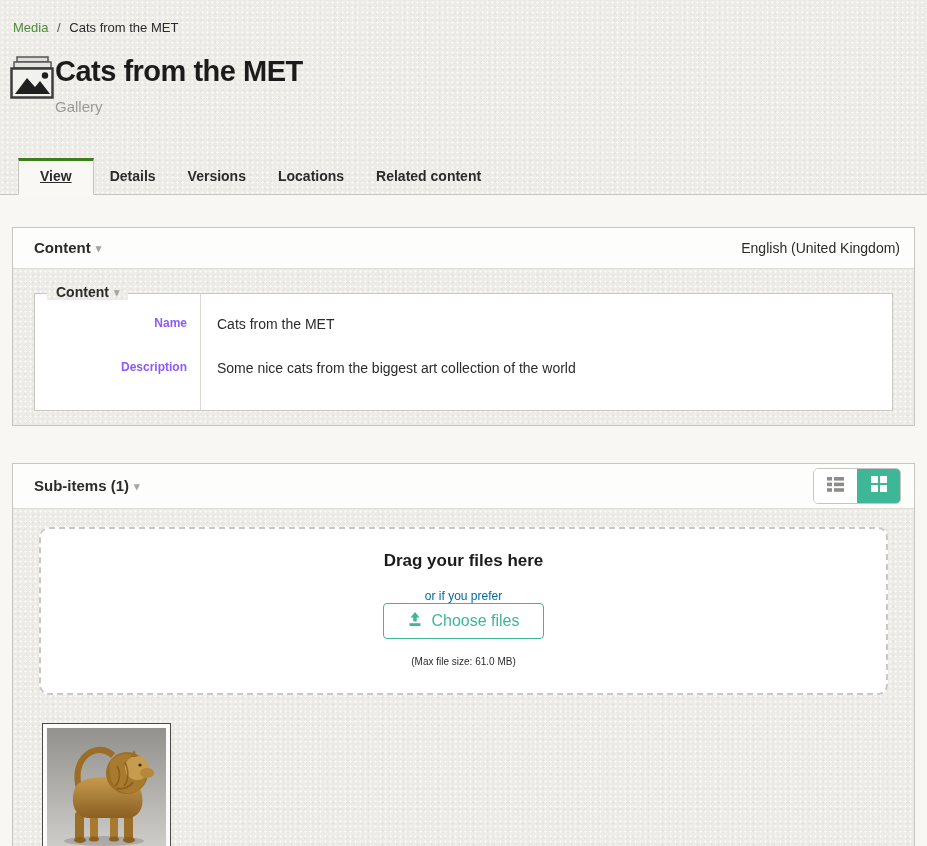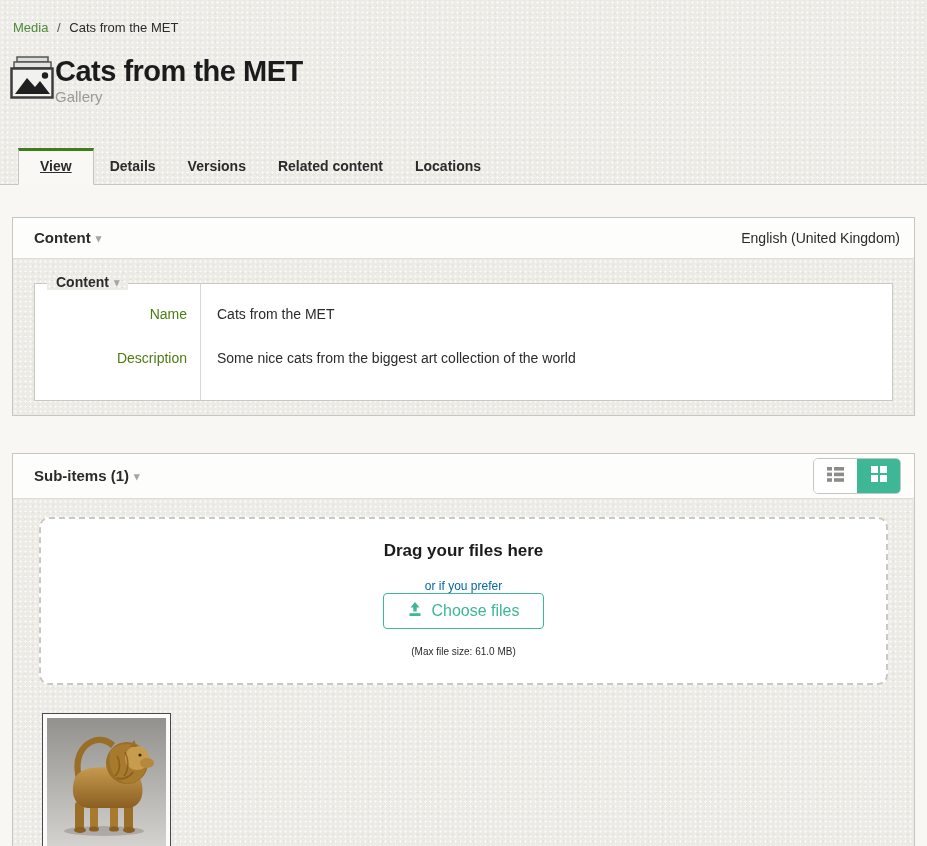--- a/index.html
+++ b/index.html
@@ -18,21 +18,21 @@
   
   .top-area { width:100%; }
   .breadcrumb { padding:20px 0 0 13px; font-size:13px; color:#444; }
   .breadcrumb .crumb-link { color:#4e8a3a; text-decoration:none; cursor:pointer; }
   .breadcrumb .crumb-sep { margin:0 5px; color:#555; }
   .breadcrumb .crumb-current { color:#2b2b2b; }
 
   .title-row { display:flex; align-items:flex-start; padding:21px 0 0 9px; }
   .title-icon { width:46px; height:44px; flex:0 0 auto; }
   .title-text h1 { font-size:29px; font-weight:bold; color:#1b1b1b; letter-spacing:-0.5px; line-height:1.1; }
-  .title-text .subtitle { font-size:15px; color:#9a9a97; margin-top:0; }
+  .title-text .subtitle { font-size:15px; color:#9a9a97; margin-top:10px; }
 
   
   .tab-bar { display:flex; align-items:flex-end; padding-left:18px; border-bottom:1px solid #c6c5c0; margin-top:43px; }
   .tab { font-size:14px; font-weight:bold; color:#2b2b2b; padding:9px 16px 10px; cursor:pointer; position:relative; }
   .tab.active {
     background:#f9f8f4;
     border:1px solid #c6c5c0;
     border-top:3px solid #3d7d1d;
     border-bottom:1px solid #f9f8f4;
     margin-bottom:-1px;
@@ -54,21 +54,21 @@
   .card-body { padding:16px 21px 14px; border-top:1px solid #dddcd7; }
 
   
   .fieldset { position:relative; border:1px solid #c9c8c3; background:#fff; margin-top:8px; }
   .fieldset-legend {
     position:absolute; top:-10px; left:12px; padding:0 9px;
     font-size:14px; font-weight:bold; color:#2b2b2b; cursor:pointer;
   }
   .fieldset-grid { display:grid; grid-template-columns:166px 1fr; }
   .field-label {
-    text-align:right; font-weight:normal; font-size:14px; color:#4d7c0f;
+    text-align:right; font-weight:bold; font-size:12px; color:#8b5cf6;
     border-right:1px solid #d8d7d2; padding:14px 13px 14px 0;
   }
   .field-value { font-size:14px; color:#2b2b2b; padding:14px 0 14px 16px; }
   .row-first  { padding-top:22px; }
   .row-last   { padding-bottom:34px; }
 
   
   .subitems { margin-top:37px; }
   .subitems .card-header { padding:4px 13px 4px 21px; }
 
@@ -124,22 +124,22 @@
     <div class="title-text">
       <h1>Cats from the MET</h1>
       <div class="subtitle">Gallery</div>
     </div>
   </div>
 
   <div class="tab-bar">
     <div class="tab active">View</div>
     <div class="tab">Details</div>
     <div class="tab">Versions</div>
+    <div class="tab">Locations</div>
     <div class="tab">Related content</div>
-    <div class="tab">Locations</div>
   </div>
 </div>
 
 <div class="content-area">
 
   <div class="card">
     <div class="card-header">
       <span class="card-title">
         <span>Content</span><span class="caret">▾</span>
       </span>

